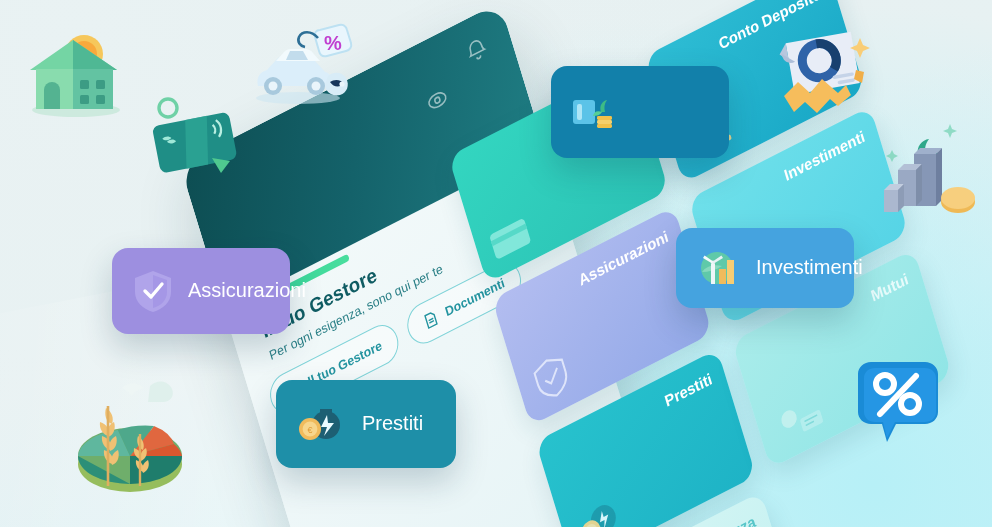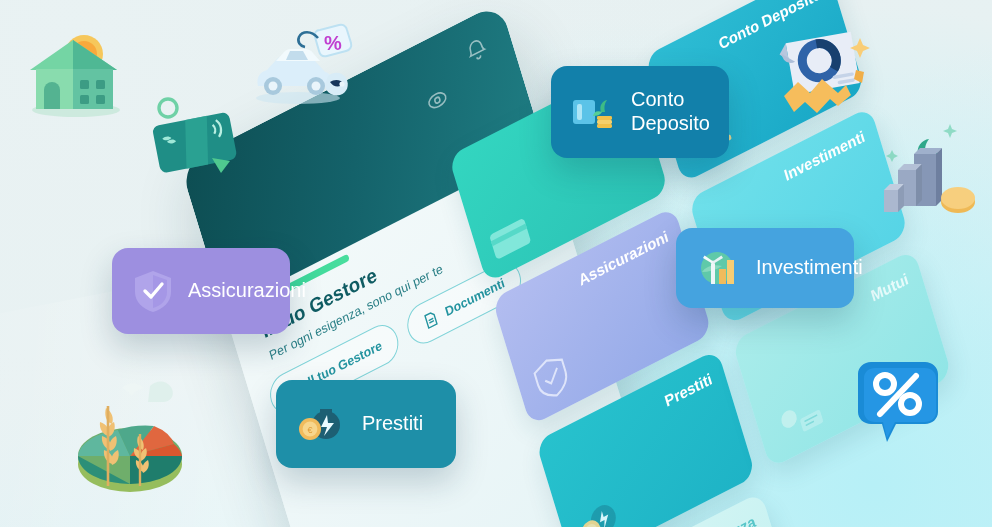--- a/index.html
+++ b/index.html
@@ -246,24 +246,20 @@
   <div class="fcard fc-conto">
     <svg class="fic" width="46" height="44" viewBox="0 0 46 44">
       <rect x="2" y="10" width="22" height="24" rx="3" fill="#5bc3e8"></rect>
       <rect x="6" y="14" width="5" height="16" rx="2" fill="#aee6f7"></rect>
       <path d="M30 22c-2-6 1-11 6-12-3 4-3 8-2 12z" fill="#3dbb85"></path>
       <path d="M31 22c-5-2-8 0-9 4 4 0 7-1 9-4z" fill="#57cf96"></path>
       <rect x="26" y="26" width="15" height="4" rx="1.4" fill="#f0c14b"></rect>
       <rect x="26" y="30" width="15" height="4" rx="1.4" fill="#f5d06b"></rect>
       <rect x="26" y="34" width="15" height="4" rx="1.4" fill="#f0c14b"></rect>
     </svg>
-    <span class="ftxt">
-      <span>Conto</span><br>
-      <span>Deposito</span>
-    </span>
   </div>
 
   <div class="fcard fc-assic">
     <svg class="fic" width="42" height="46" viewBox="0 0 42 46">
       <path d="M21 3 39 10v14c0 10-8 17-18 20C11 41 3 34 3 24V10z" fill="#b0a4ea"></path>
       <path d="M21 7 35 12v12c0 8-6 14-14 16V7z" fill="#a597e6"></path>
       <path d="M13 23l6 6 11-13" fill="none" stroke="#fff" stroke-width="3.4" stroke-linecap="round" stroke-linejoin="round"></path>
     </svg>
     <span class="ftxt">Assicurazioni</span>
   </div>

